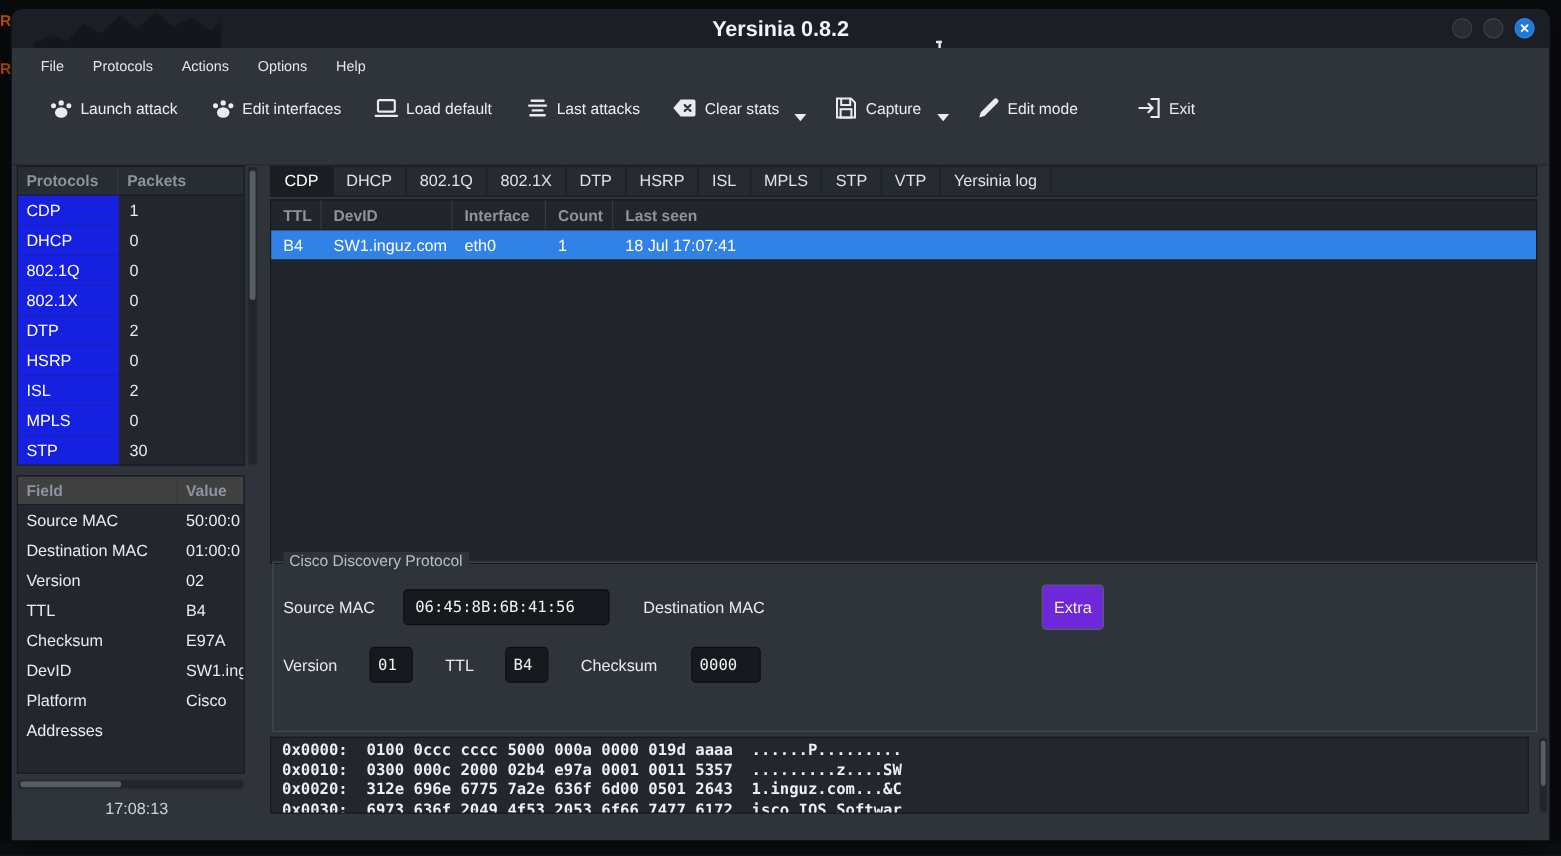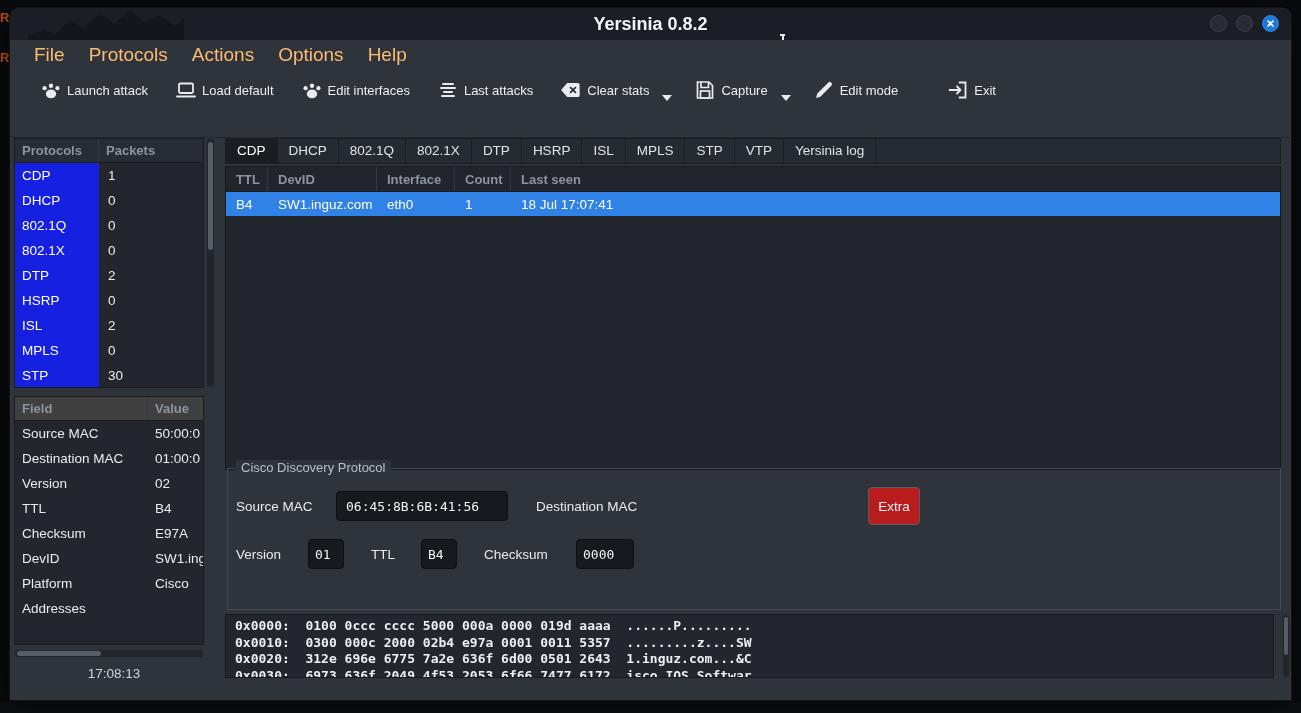--- a/index.html
+++ b/index.html
@@ -30,21 +30,21 @@
   .win-controls { position:absolute; right:12px; top:7px; display:flex; gap:9px; z-index:3; }
   .wbtn { width:17px; height:17px; border-radius:50%; background:#282d34; border:1px solid #3b414a; display:flex; align-items:center; justify-content:center; }
   .wbtn.close { background:#1e79d8; border-color:#2a85e4; }
   .ibeam { position:absolute; left:768px; top:26px; width:9px; height:15px; z-index:4; }
   .ibeam:before { content:""; position:absolute; top:0; left:2px; right:2px; height:1.6px; background:#e8ebee; }
   .ibeam:after  { content:""; position:absolute; bottom:0; left:2px; right:2px; height:1.6px; background:#e8ebee; }
   .ibeam i { position:absolute; left:4px; top:0; bottom:0; width:1.6px; background:#e8ebee; }
 
   
   .menubar { position:absolute; left:0; top:32px; right:0; height:30px; display:flex; align-items:center; padding-left:12px; }
-  .menu-item { padding:5px 12px; font-size:19px; color:#fdba74; cursor:default; }
+  .menu-item { padding:5px 12px; font-size:12px; color:#e5e5e5; cursor:default; }
 
   
   .toolbar {
     position:absolute; left:0; top:62px; right:0; height:68px;
     display:flex; align-items:flex-start; padding:7px 0 0 16px;
     border-bottom:1px solid #23272d;
   }
   .tool-btn { display:flex; align-items:center; gap:4px; padding:1px 13px; }
   .tool-icon { width:24px; height:24px; display:block; }
   .tool-label { font-size:13px; color:#eceef0; white-space:nowrap; }
@@ -85,21 +85,21 @@
   
   .cdp-frame { position:absolute; left:217px; top:460px; width:1054px; height:142px; border:1px solid #454b53; }
   .frame-title { position:absolute; top:-9px; left:8px; background:#2f343b; padding:0 5px; font-size:13px; color:#b9bfc6; }
   .flabel { position:absolute; font-size:13.5px; color:#e8eaed; white-space:nowrap; }
   .entry {
     position:absolute; background:#16191e; border:1px solid #0d0f12; border-radius:4px;
     color:#f0f2f4; font-family:"DejaVu Sans Mono",monospace; font-size:13px;
     height:30px; padding:4px 9px; outline:none;
   }
   .extra-btn {
-    position:absolute; background:#b91c1c; border:1px solid #565d66; border-radius:4px;
+    position:absolute; background:#6d28d9; border:1px solid #565d66; border-radius:4px;
     color:#eef0f2; font-size:13.5px; font-family:"Liberation Sans",sans-serif;
     width:52px; height:38px; display:flex; align-items:center; justify-content:center;
   }
 
   
   .hexpanel { position:absolute; left:215px; top:606px; width:1049px; height:64px; background:#23272d; border:1px solid #161a1f; padding:3px 0 0 9px; overflow:hidden; }
   .hexline { white-space:pre; font-family:"DejaVu Sans Mono",monospace; font-weight:700; font-size:13px; line-height:16.5px; color:#edeff2; }
   .hexscroll { position:absolute; left:1272px; top:606px; width:8px; height:64px; background:#22262b; border:1px solid #2d3138; border-radius:4px; }
 </style>
 </head>
@@ -144,36 +144,36 @@
           <g fill="#e9ebee">
             <ellipse cx="12" cy="15.8" rx="5.2" ry="4.4"></ellipse>
             <circle cx="5.6" cy="10.2" r="2.1"></circle>
             <circle cx="12" cy="7.8" r="2.2"></circle>
             <circle cx="18.4" cy="10.2" r="2.1"></circle>
           </g>
         </svg>
       <span class="tool-label">Launch attack</span>
     </div>
     <div class="tool-btn">
-      <svg class="tool-icon" viewBox="0 0 24 24" fill="none" stroke="#e9ebee" stroke-width="1.8">
-          <rect x="5" y="5.5" width="14" height="9.5" rx="1.2"></rect>
-          <path d="M3 18.5h18" stroke-linecap="round"></path>
-        </svg>
-      <span class="tool-label">Load default</span>
-    </div>
-    <div class="tool-btn">
       <svg class="tool-icon" viewBox="0 0 24 24">
           <g fill="#e9ebee">
             <ellipse cx="12" cy="15.8" rx="5.2" ry="4.4"></ellipse>
             <circle cx="5.6" cy="10.2" r="2.1"></circle>
             <circle cx="12" cy="7.8" r="2.2"></circle>
             <circle cx="18.4" cy="10.2" r="2.1"></circle>
           </g>
         </svg>
       <span class="tool-label">Edit interfaces</span>
+    </div>
+    <div class="tool-btn">
+      <svg class="tool-icon" viewBox="0 0 24 24" fill="none" stroke="#e9ebee" stroke-width="1.8">
+          <rect x="5" y="5.5" width="14" height="9.5" rx="1.2"></rect>
+          <path d="M3 18.5h18" stroke-linecap="round"></path>
+        </svg>
+      <span class="tool-label">Load default</span>
     </div>
     <div class="tool-btn">
       <svg class="tool-icon" viewBox="0 0 24 24" stroke="#e9ebee" stroke-width="2" stroke-linecap="round">
           <path d="M7 6h10M5 10h14M8 14h8M6 18h12"></path>
         </svg>
       <span class="tool-label">Last attacks</span>
     </div>
     <div class="tool-btn">
       <svg class="tool-icon" viewBox="0 0 24 24">
           <path d="M8.2 5h10.8A1.6 1.6 0 0 1 20.6 6.6v10.8a1.6 1.6 0 0 1-1.6 1.6H8.2l-6.1-7 6.1-7z" fill="#e9ebee"></path>

